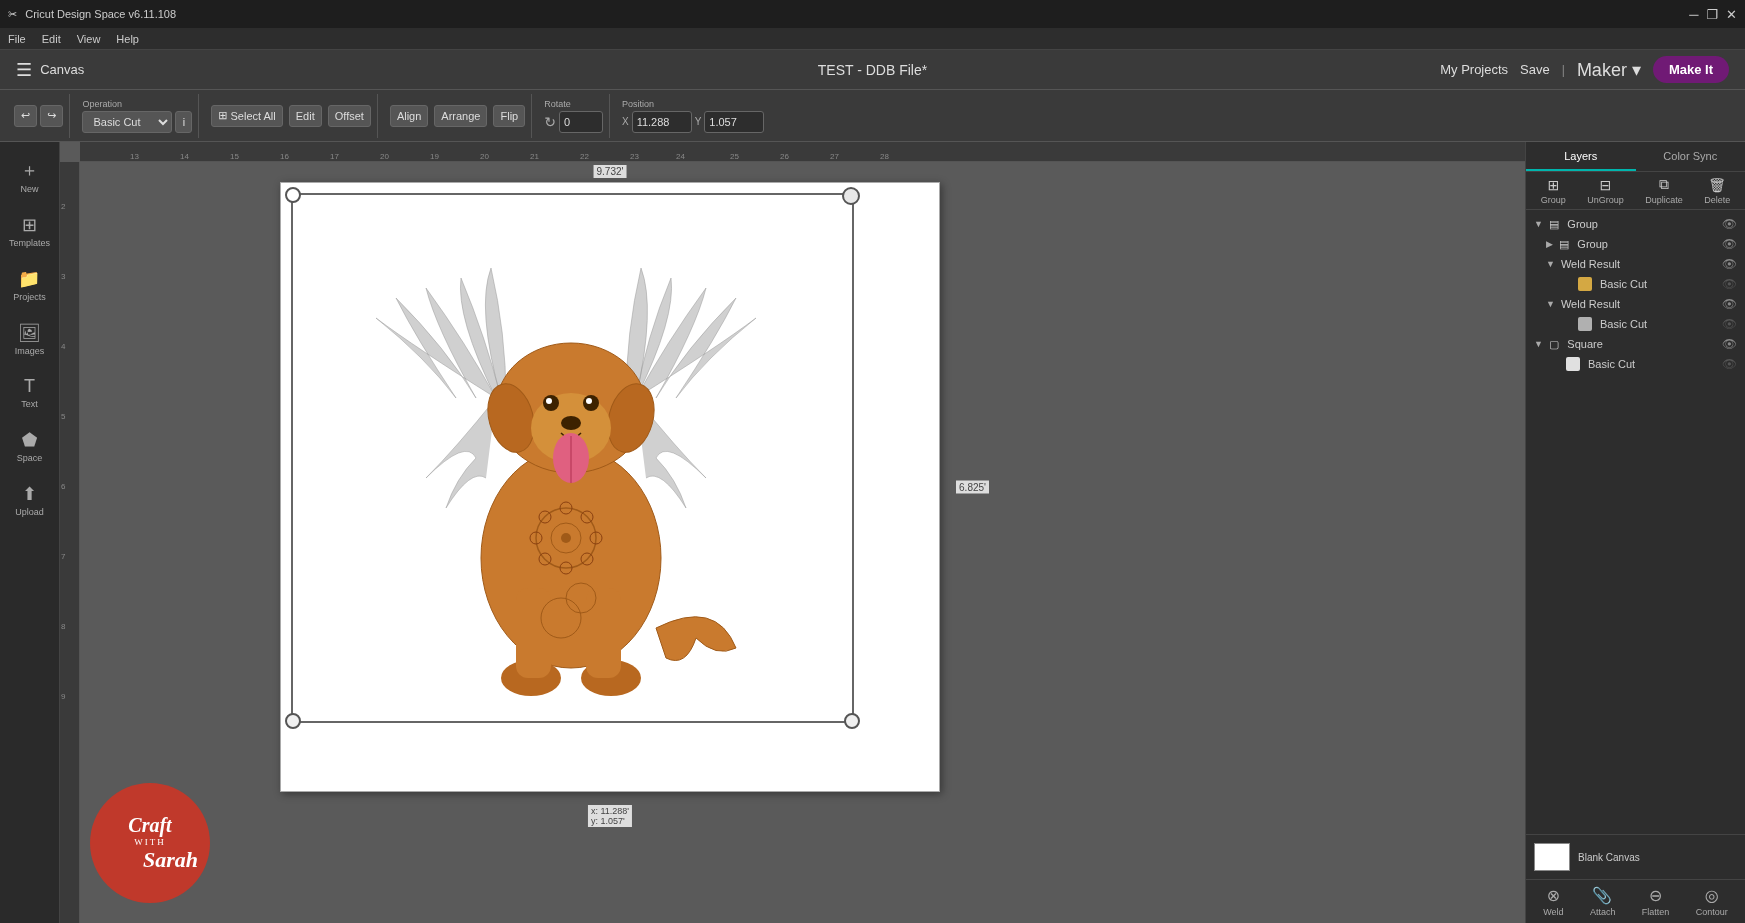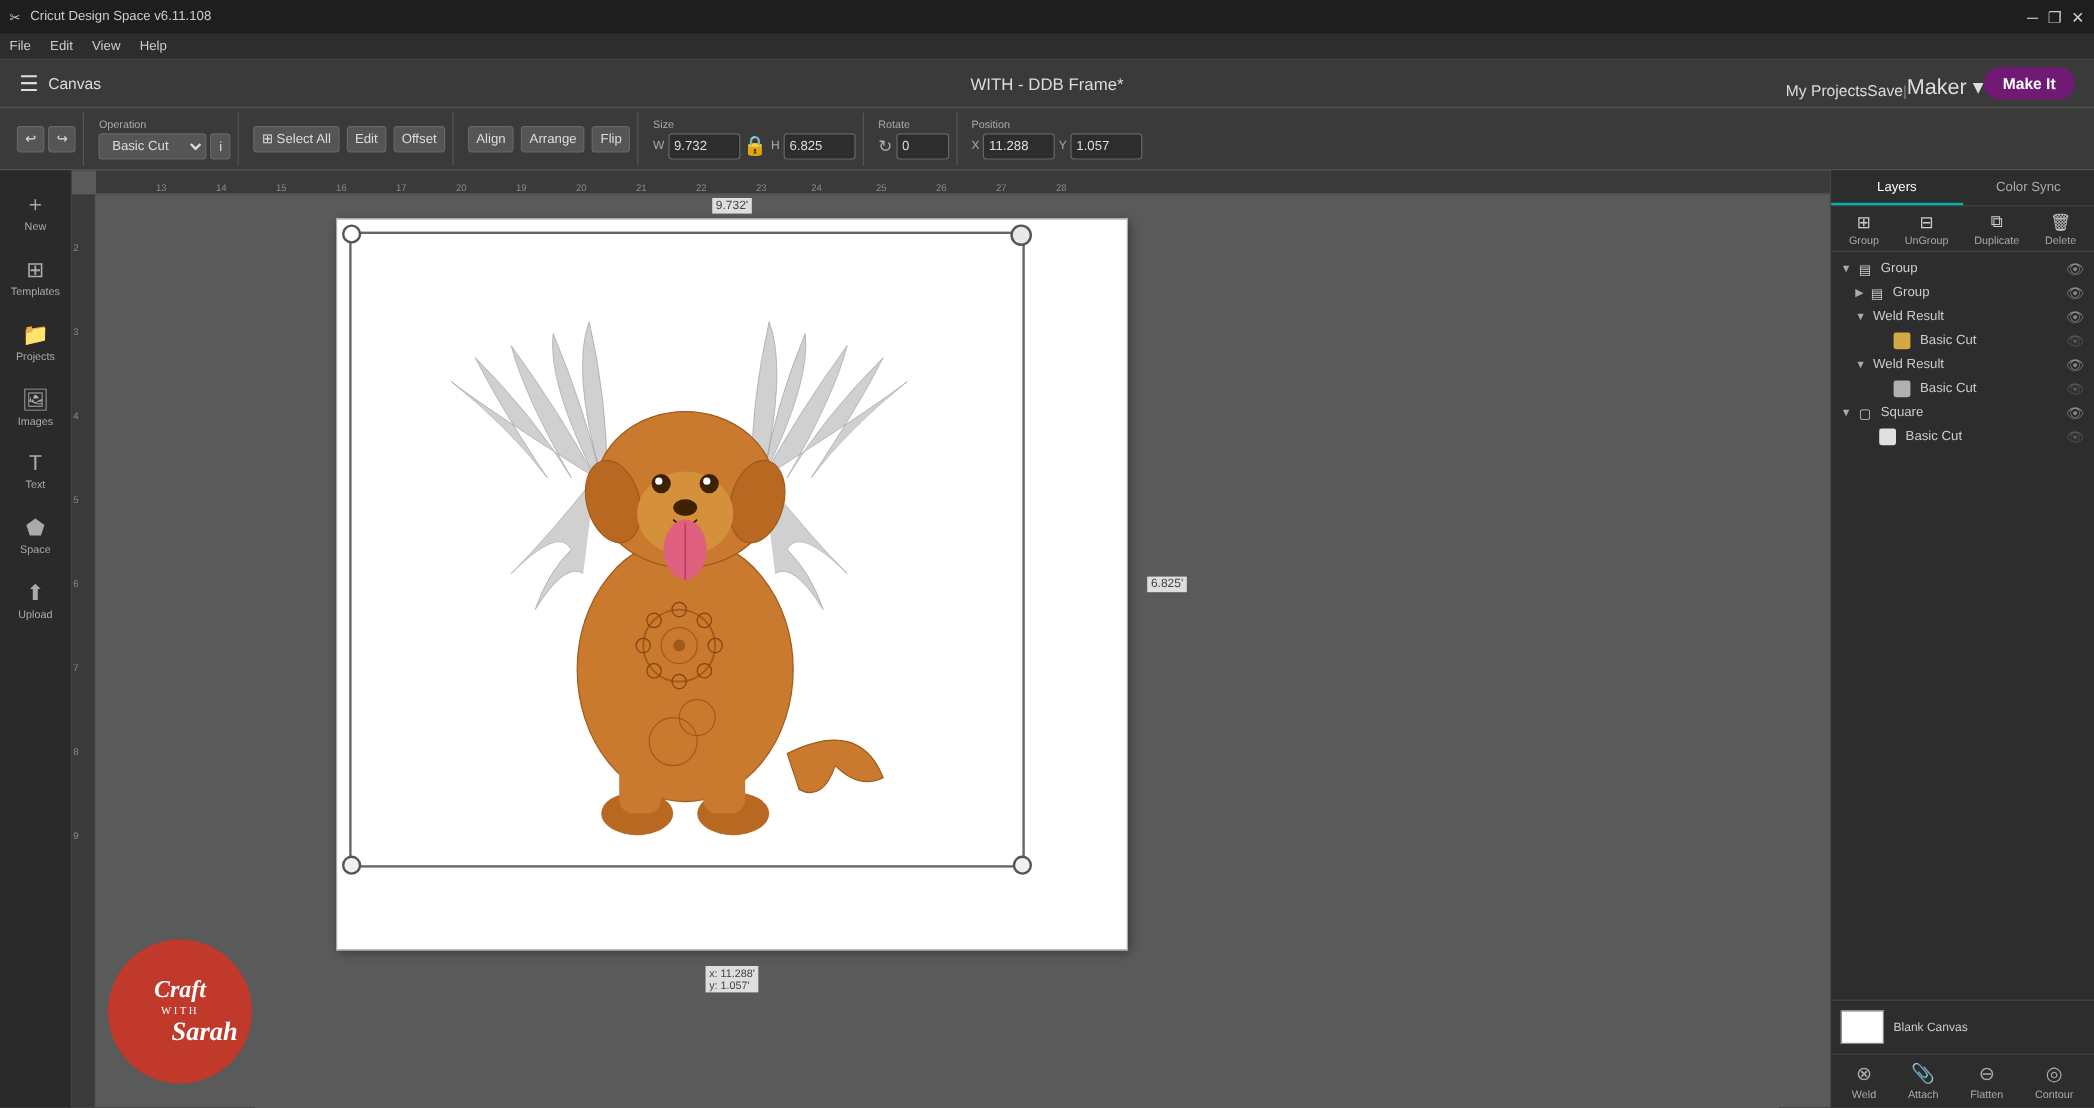--- a/index.html
+++ b/index.html
@@ -98,21 +98,21 @@
       height: 40px;
       display: flex;
       align-items: center;
       justify-content: space-between;
       padding: 0 16px;
       border-bottom: 1px solid #555;
       position: relative;
     }
     #header .logo-area { display: flex; align-items: center; gap: 8px; }
     #header .title { position: absolute; left: 50%; transform: translateX(-50%); font-size: 14px; color: #ddd; }
-    #header .right-area { display: flex; align-items: flex-end; }
+    #header .right-area { display: flex; align-items: center; gap: 12px; }
     .make-it-btn {
       background: #701a75;
       color: white;
       border: none;
       padding: 6px 16px;
       border-radius: 20px;
       cursor: pointer;
       font-size: 13px;
       font-weight: bold;
     }
@@ -394,21 +394,21 @@
   <span>Edit</span>
   <span>View</span>
   <span>Help</span>
 </div>
 
 <div id="header">
   <div class="logo-area">
     <span class="hamburger">☰</span>
     <span class="canvas-label">Canvas</span>
   </div>
-  <span class="title">WITH - DDB Frame*</span>
+  <span class="title">TEST - DDB File*</span>
   <div class="right-area">
     <span style="color:#ddd;cursor:pointer;font-size:13px;">My Projects</span>
     <span class="save-btn">Save</span>
     <span style="color:#888;">|</span>
     <span style="color:#ddd;cursor:pointer;font-size:18px;">Maker ▾</span>
     <button class="make-it-btn">Make It</button>
   </div>
 </div>
 
 <div id="toolbar">
@@ -442,30 +442,20 @@
   </div>
 
   <div class="toolbar-section">
     <div class="toolbar-row" style="gap:6px;">
       <button class="tb-btn">Align</button>
       <button class="tb-btn">Arrange</button>
       <button class="tb-btn">Flip</button>
     </div>
   </div>
 
-  <div class="toolbar-section">
-    <div class="toolbar-section-label">Size</div>
-    <div class="toolbar-row">
-      <span style="font-size:10px;color:#aaa;">W</span>
-      <input class="tb-input" value="9.732" style="">
-      <span style="font-size:16px;color:#888;">🔒</span>
-      <span style="font-size:10px;color:#aaa;">H</span>
-      <input class="tb-input" value="6.825" style="">
-    </div>
-  </div>
 
   <div class="toolbar-section">
     <div class="toolbar-section-label">Rotate</div>
     <div class="toolbar-row">
       <span style="font-size:14px;color:#aaa;">↻</span>
       <input class="tb-input tb-input-sm" value="0" style="">
     </div>
   </div>
 
   <div class="toolbar-section">

